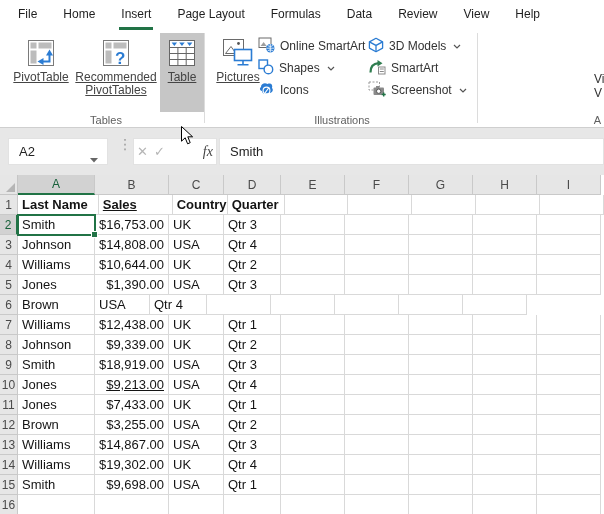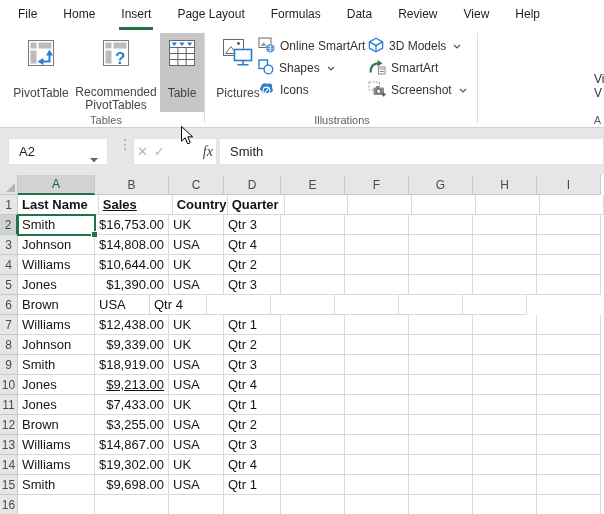--- a/index.html
+++ b/index.html
@@ -17,21 +17,21 @@
   .ribbon { position:relative; height:98px; background:#fff; border-bottom:1px solid #cfcfcf; }
   .grp { position:absolute; top:0; height:97px; }
   .grp-tables { left:8px; width:196px; }
   .grp-illus  { left:208px; width:268px; }
   .grp-addins { left:480px; width:124px; }
   .vsep { position:absolute; top:3px; width:1px; height:90px; background:#dcdcdc; }
   .grp-label { position:absolute; top:84px; left:0; right:0; text-align:center; font-size:11px; color:#5f5f5f; }
   .grp-label.right { text-align:right; right:3px; }
   .bigbtn { position:absolute; top:3px; height:79px; display:flex; flex-direction:column; align-items:center; }
   .bigbtn .ic { margin-top:4px; height:32px; display:flex; align-items:center; }
-  .bigbtn .lbl { margin-top:18px; font-size:12px; color:#444; line-height:13px; text-align:center; }
+  .bigbtn .lbl { margin-top:2px; font-size:12px; color:#444; line-height:13px; text-align:center;text-decoration:underline; }
   .bigbtn.hl { background:#c6c6c6; }
   .smallcol { position:absolute; top:6px; display:flex; flex-direction:column; gap:2px; }
   .smallbtn { display:flex; align-items:center; height:20px; gap:5px; font-size:12px; color:#333; white-space:nowrap; }
   .chev { display:flex; margin-left:2px; }
   .addin-row { position:absolute; display:flex; align-items:center; gap:6px; font-size:12px; color:#333; white-space:nowrap; }
   .trunc { position:absolute; left:114px; top:42px; font-size:12px; color:#333; line-height:14px; }
   .cursor { position:absolute; left:180px; top:95px; z-index:20; }
   
   .fbar { position:relative; height:47px; background:#e7e7e7; }
   .namebox { position:absolute; left:8px; top:10px; width:100px; height:27px; background:#fff; border:1px solid #e2e2e2; display:flex; align-items:center; padding-left:10px; font-size:13px; color:#222; }

